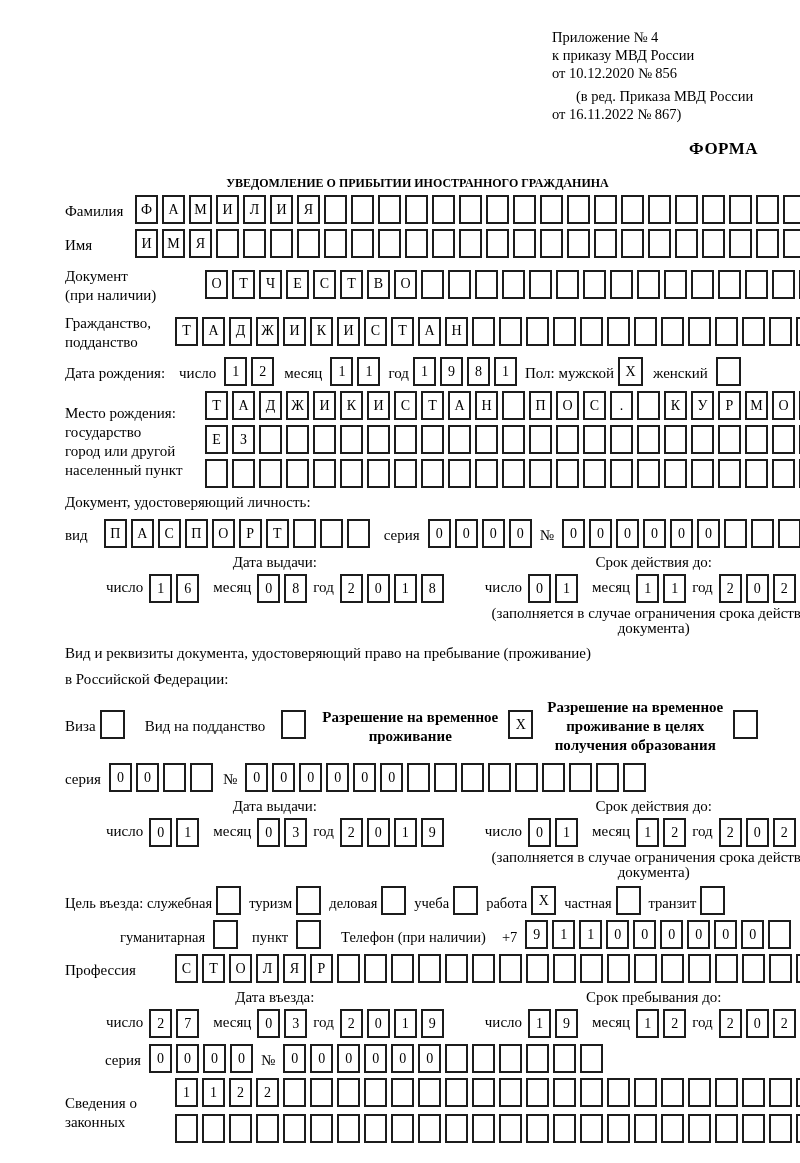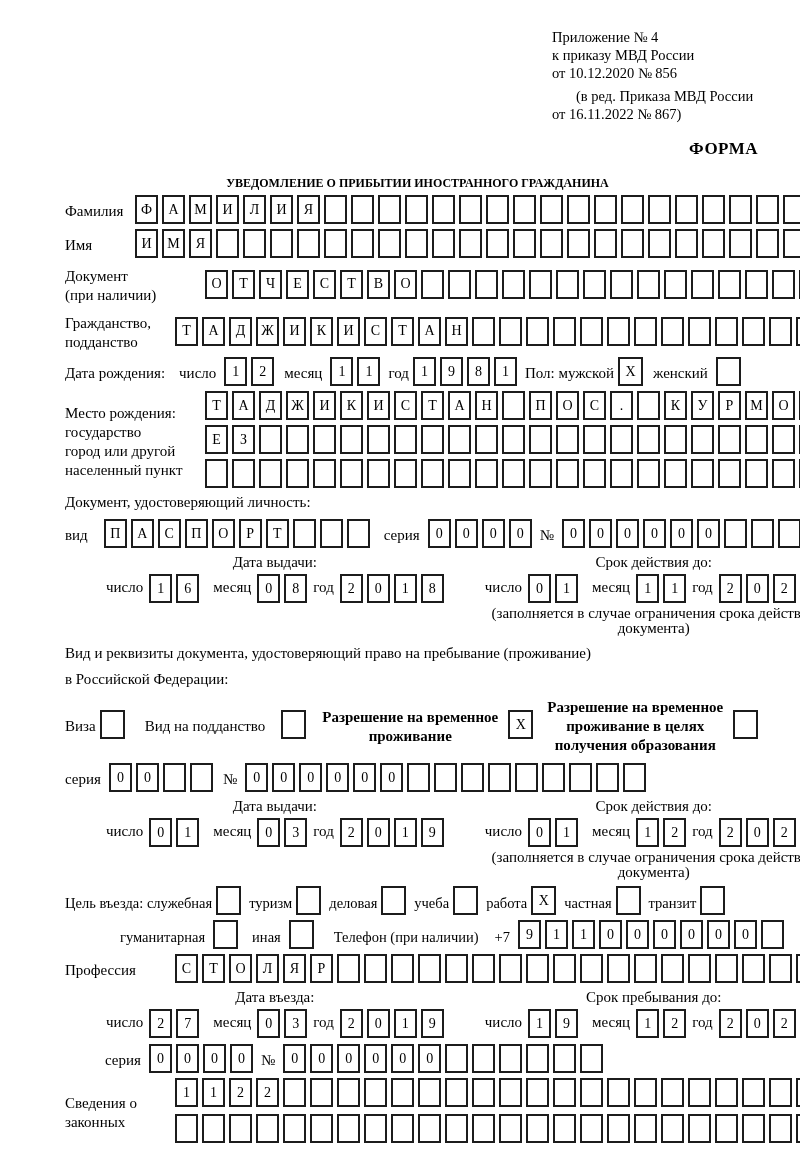--- a/index.html
+++ b/index.html
@@ -529,21 +529,21 @@
     <span class="boxes cb-group ml4">
         <span class="box"></span>
       </span>
   </div>
 
   <div class="frow purpose" style="padding-left:55px;">
     <span class="flabel">гуманитарная</span>
     <span class="boxes cb-group ml8">
         <span class="box"></span>
       </span>
-    <span class="flabel ml14">иная</span>
+    <span class="flabel ml14">пункт</span>
     <span class="boxes cb-group ml8">
         <span class="box"></span>
       </span>
     <span class="flabel ml20">Телефон (при наличии)</span>
     <span class="flabel ml16">+7</span>
     <span class="boxes ml8">
         <span class="box">9</span>
         <span class="box">1</span>
         <span class="box">1</span>
         <span class="box">0</span>

